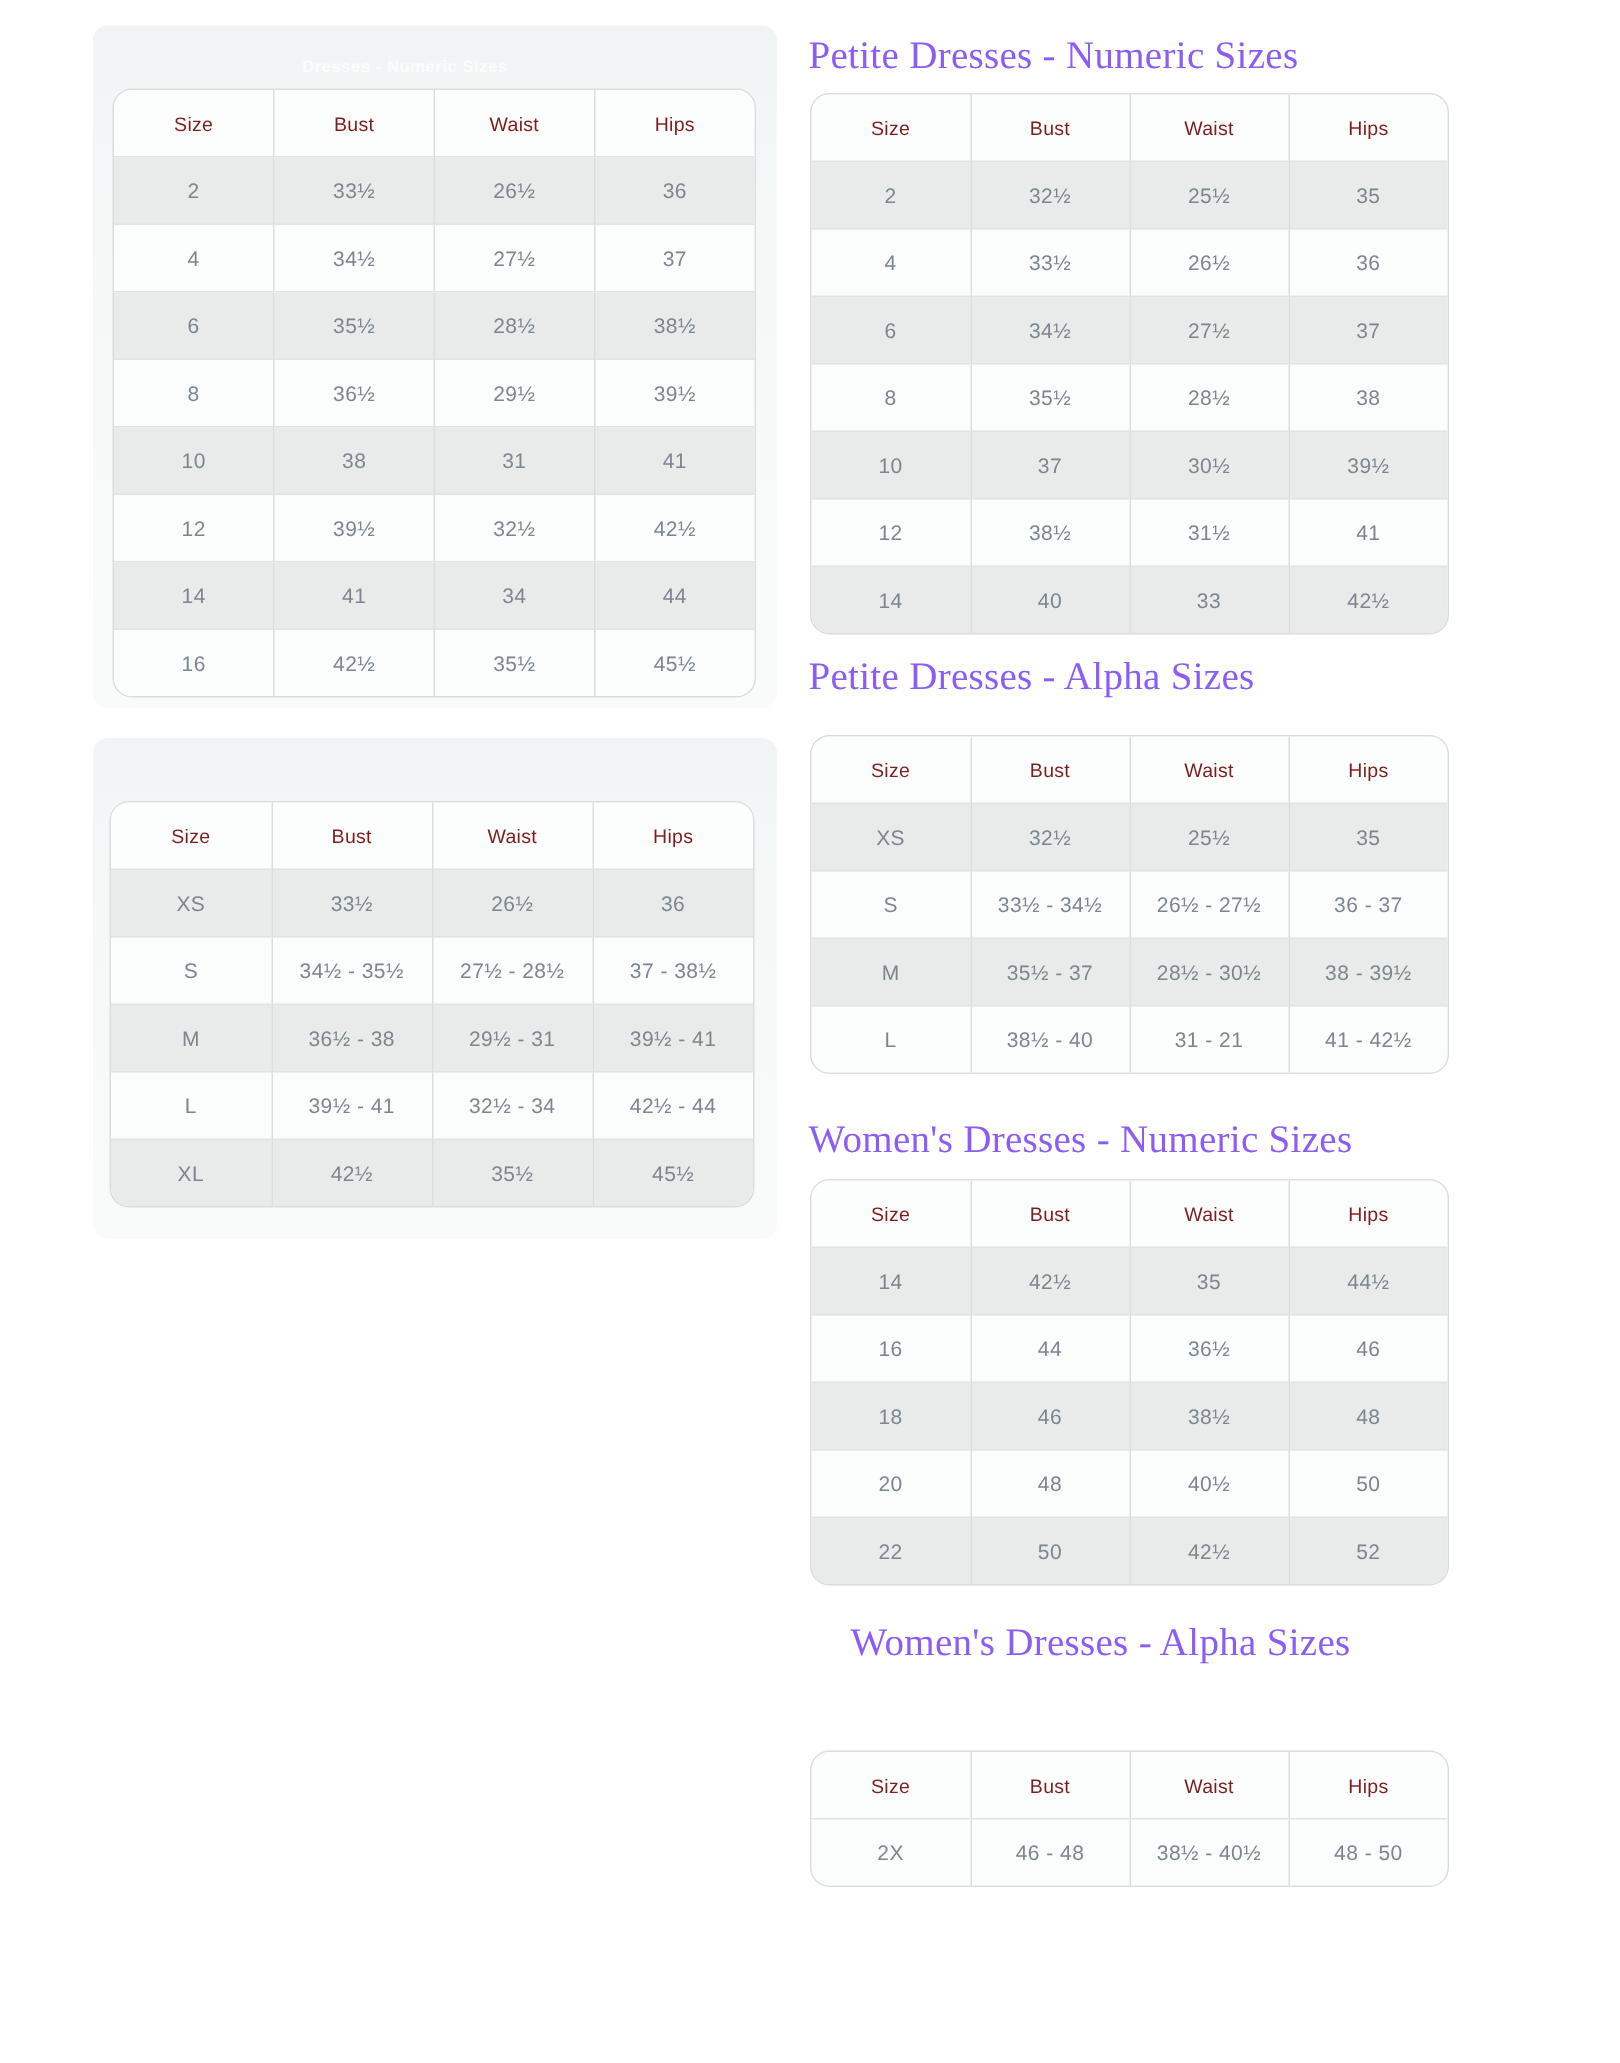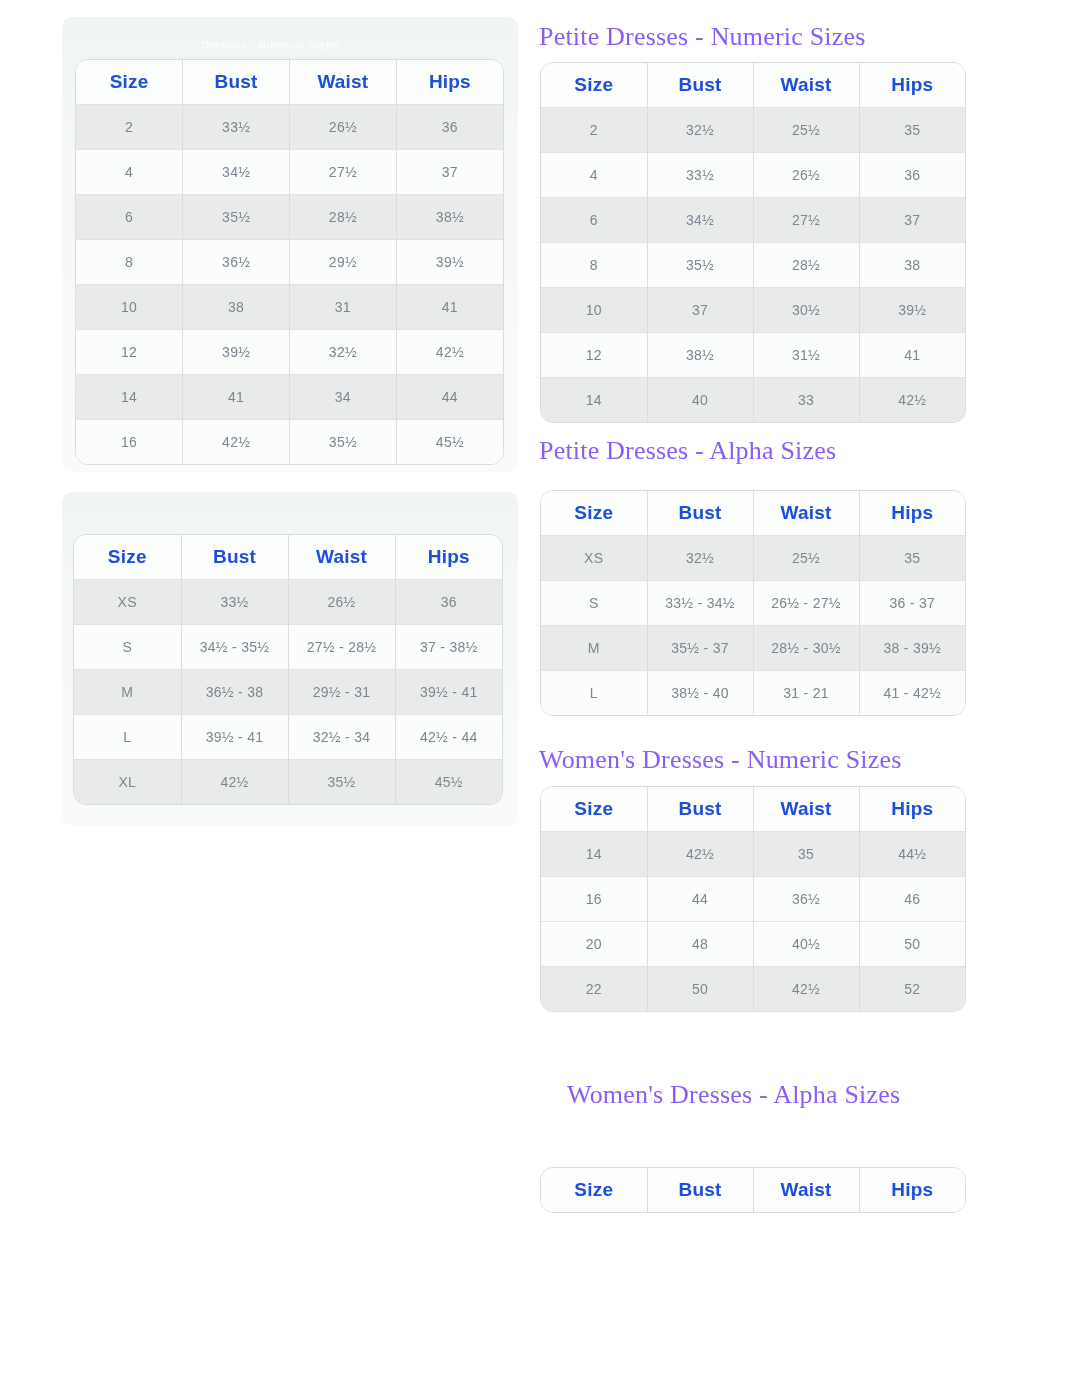--- a/index.html
+++ b/index.html
@@ -69,23 +69,23 @@
     table-layout: fixed;
   }
   th, td {
     height: 44px;
     text-align: center;
     vertical-align: middle;
     padding: 0 4px;
   }
   th {
     background: #fcfdfd;
-    color: #1d4ed8;
-    font-weight: 700;
-    font-size: 19px;
+    color: #7f1d1d;
+    font-weight: 400;
+    font-size: 13px;
     letter-spacing: 0.2px;
   }
   td {
     color: #7b8690;
     font-size: 14px;
     letter-spacing: 0.3px;
   }
   th + th, td + td { border-left: 1px solid #dbdedd; }
   tbody tr td { border-top: 1px solid #e0e3e2; }
   tr.stripe td { background: #e9ebea; }
@@ -321,20 +321,26 @@
           <td>42½</td>
           <td>35</td>
           <td>44½</td>
         </tr>
         <tr class="plain">
           <td>16</td>
           <td>44</td>
           <td>36½</td>
           <td>46</td>
         </tr>
+        <tr class="stripe">
+          <td>18</td>
+          <td>46</td>
+          <td>38½</td>
+          <td>48</td>
+        </tr>
         <tr class="plain">
           <td>20</td>
           <td>48</td>
           <td>40½</td>
           <td>50</td>
         </tr>
         <tr class="stripe">
           <td>22</td>
           <td>50</td>
           <td>42½</td>
@@ -349,15 +355,21 @@
     <table>
       <thead>
         <tr>
           <th>Size</th>
           <th>Bust</th>
           <th>Waist</th>
           <th>Hips</th>
         </tr>
       </thead>
       <tbody>
+        <tr class="plain">
+          <td>2X</td>
+          <td>46 - 48</td>
+          <td>38½ - 40½</td>
+          <td>48 - 50</td>
+        </tr>
       </tbody>
     </table>
   </div>
 
 </body></html>

